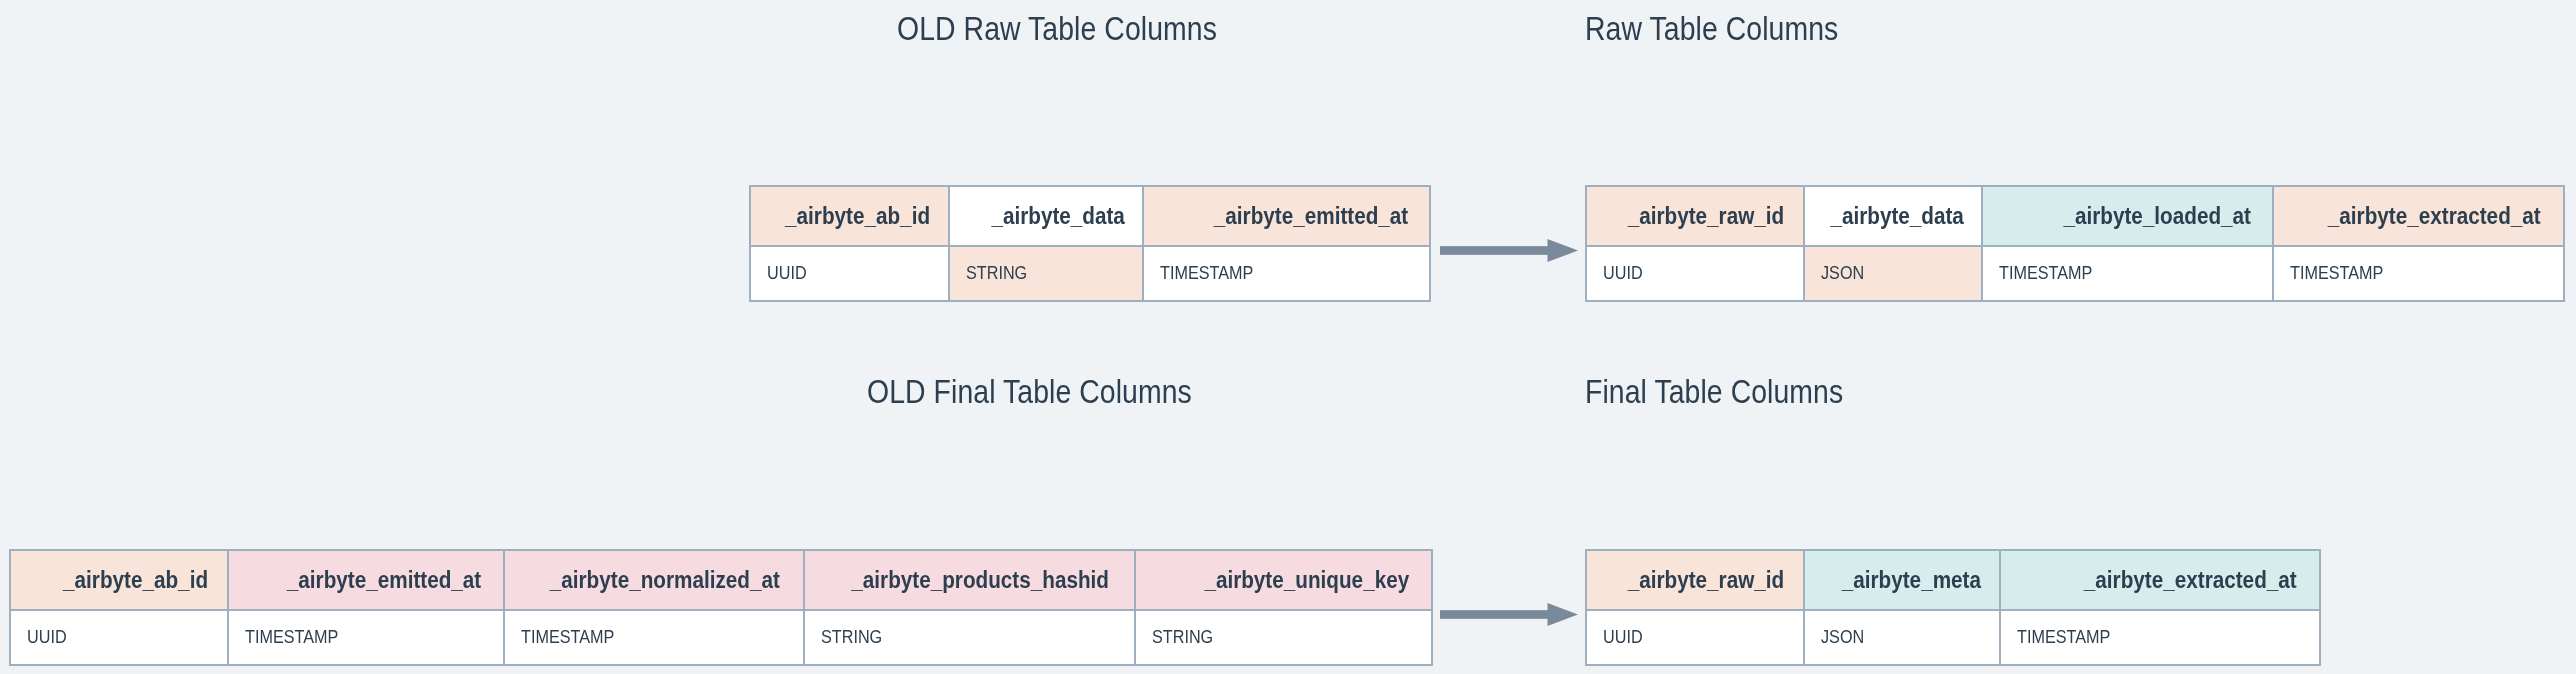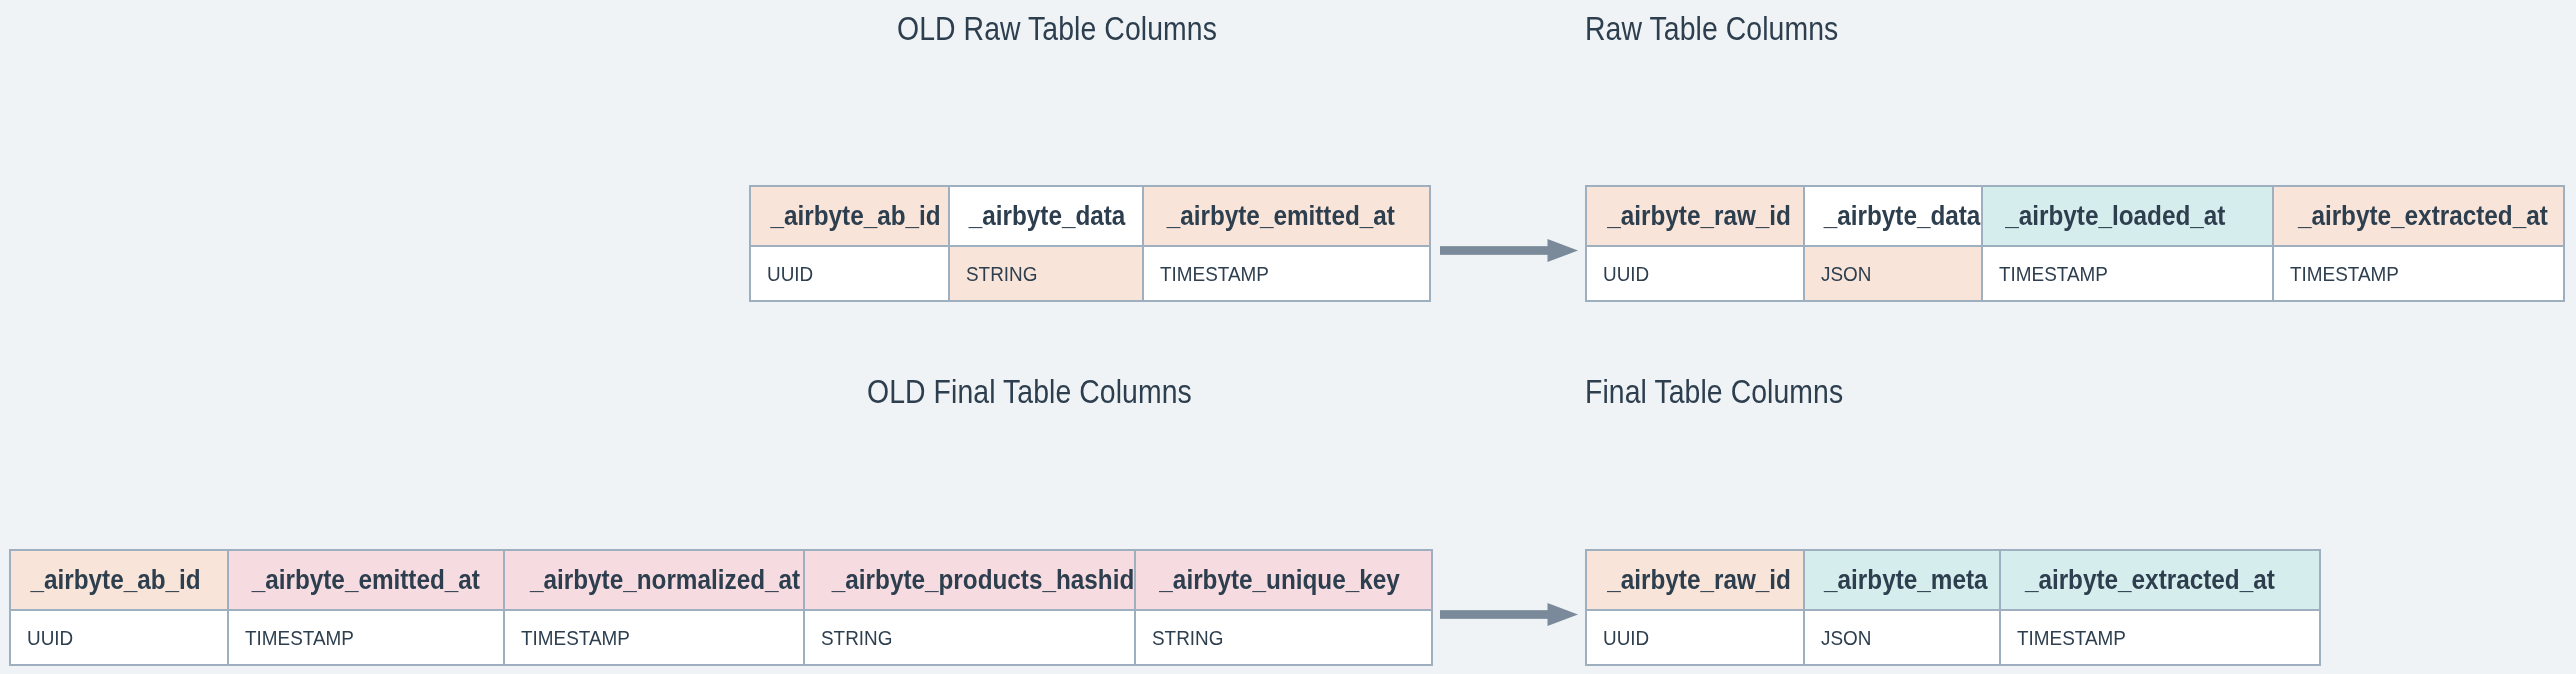--- a/index.html
+++ b/index.html
@@ -49,31 +49,31 @@
   }
   .tbl th, .tbl td {
     border: 2.2px solid #9eb0bf;
     background: #ffffff;
     padding: 0;
     vertical-align: middle;
     box-sizing: border-box;
   }
   .tbl th {
     height: 60px;
-    text-align: left;
+    text-align: right;
     font-weight: 700;
-    font-size: 27px;
+    font-size: 23px;
     white-space: nowrap;
     padding: 0 10.2px;
   }
   .tbl td {
     height: 55px;
     text-align: left;
     font-weight: 400;
-    font-size: 21px;
+    font-size: 18px;
     white-space: nowrap;
     padding: 0 16px;
   }
   .tbl th span, .tbl td span {
     display: inline-block;
     transform: scaleX(0.90);
     transform-origin: center center;
   }
   .tbl td span {
     transform-origin: left center;

